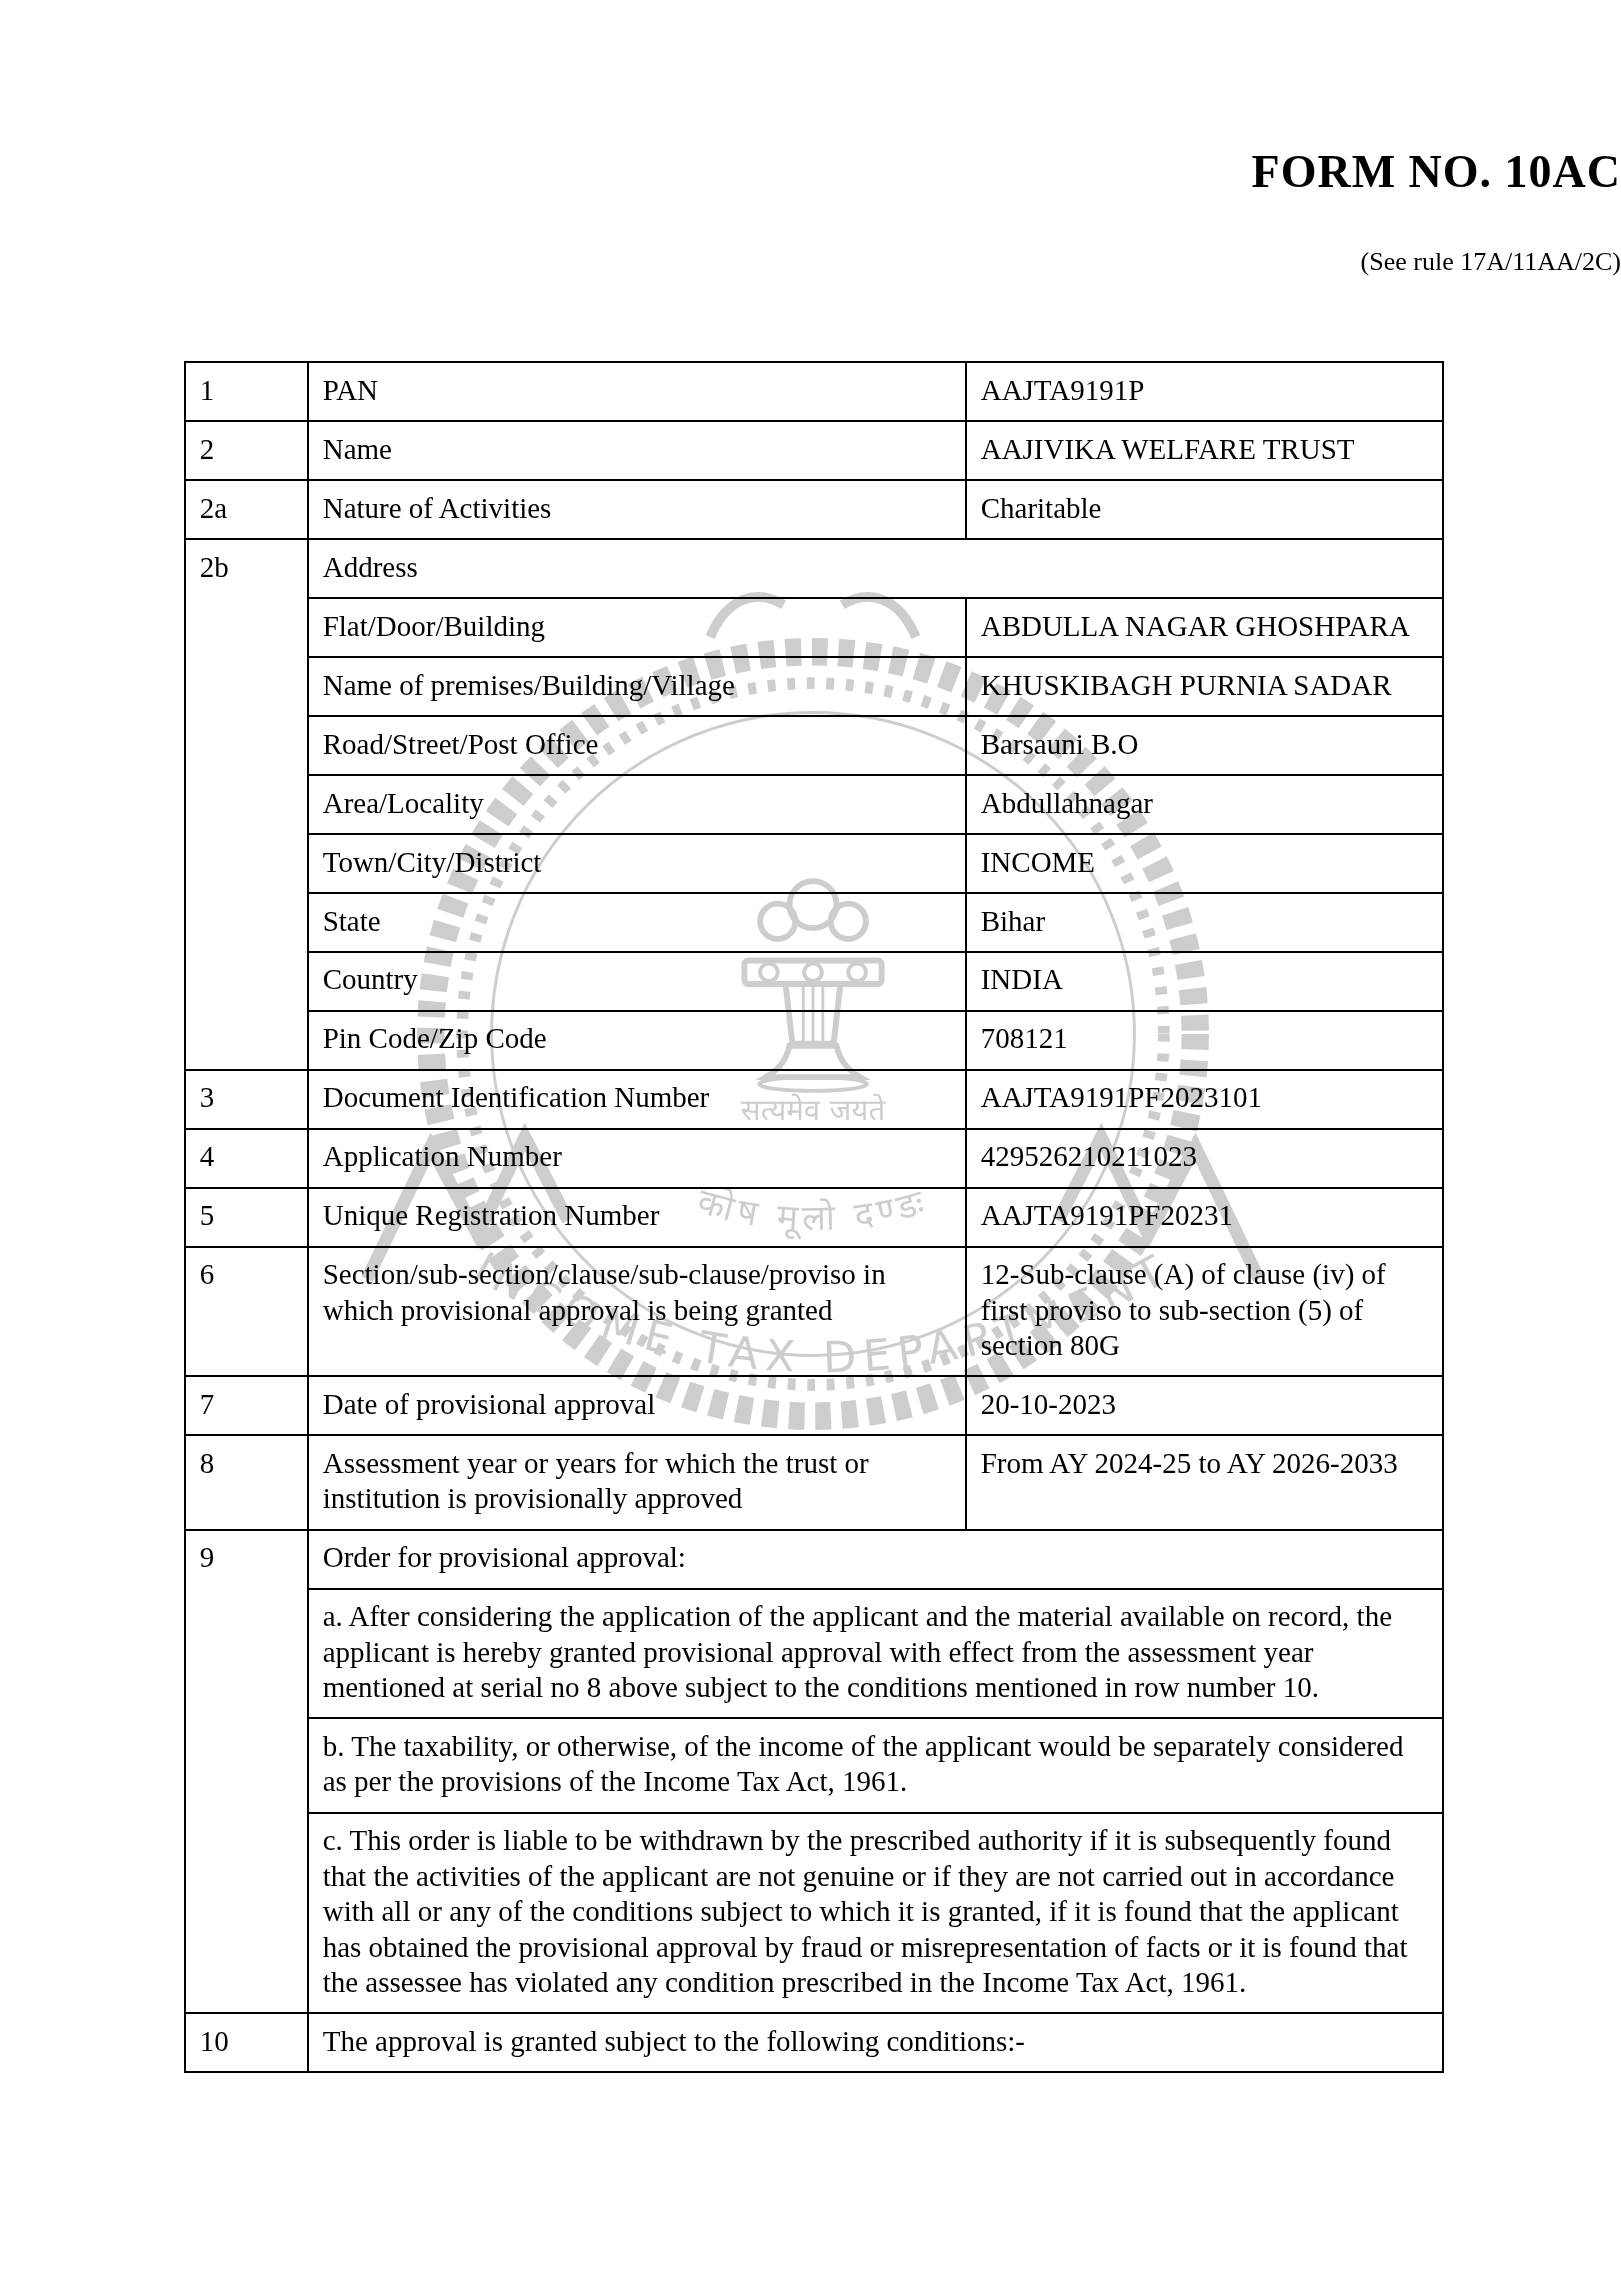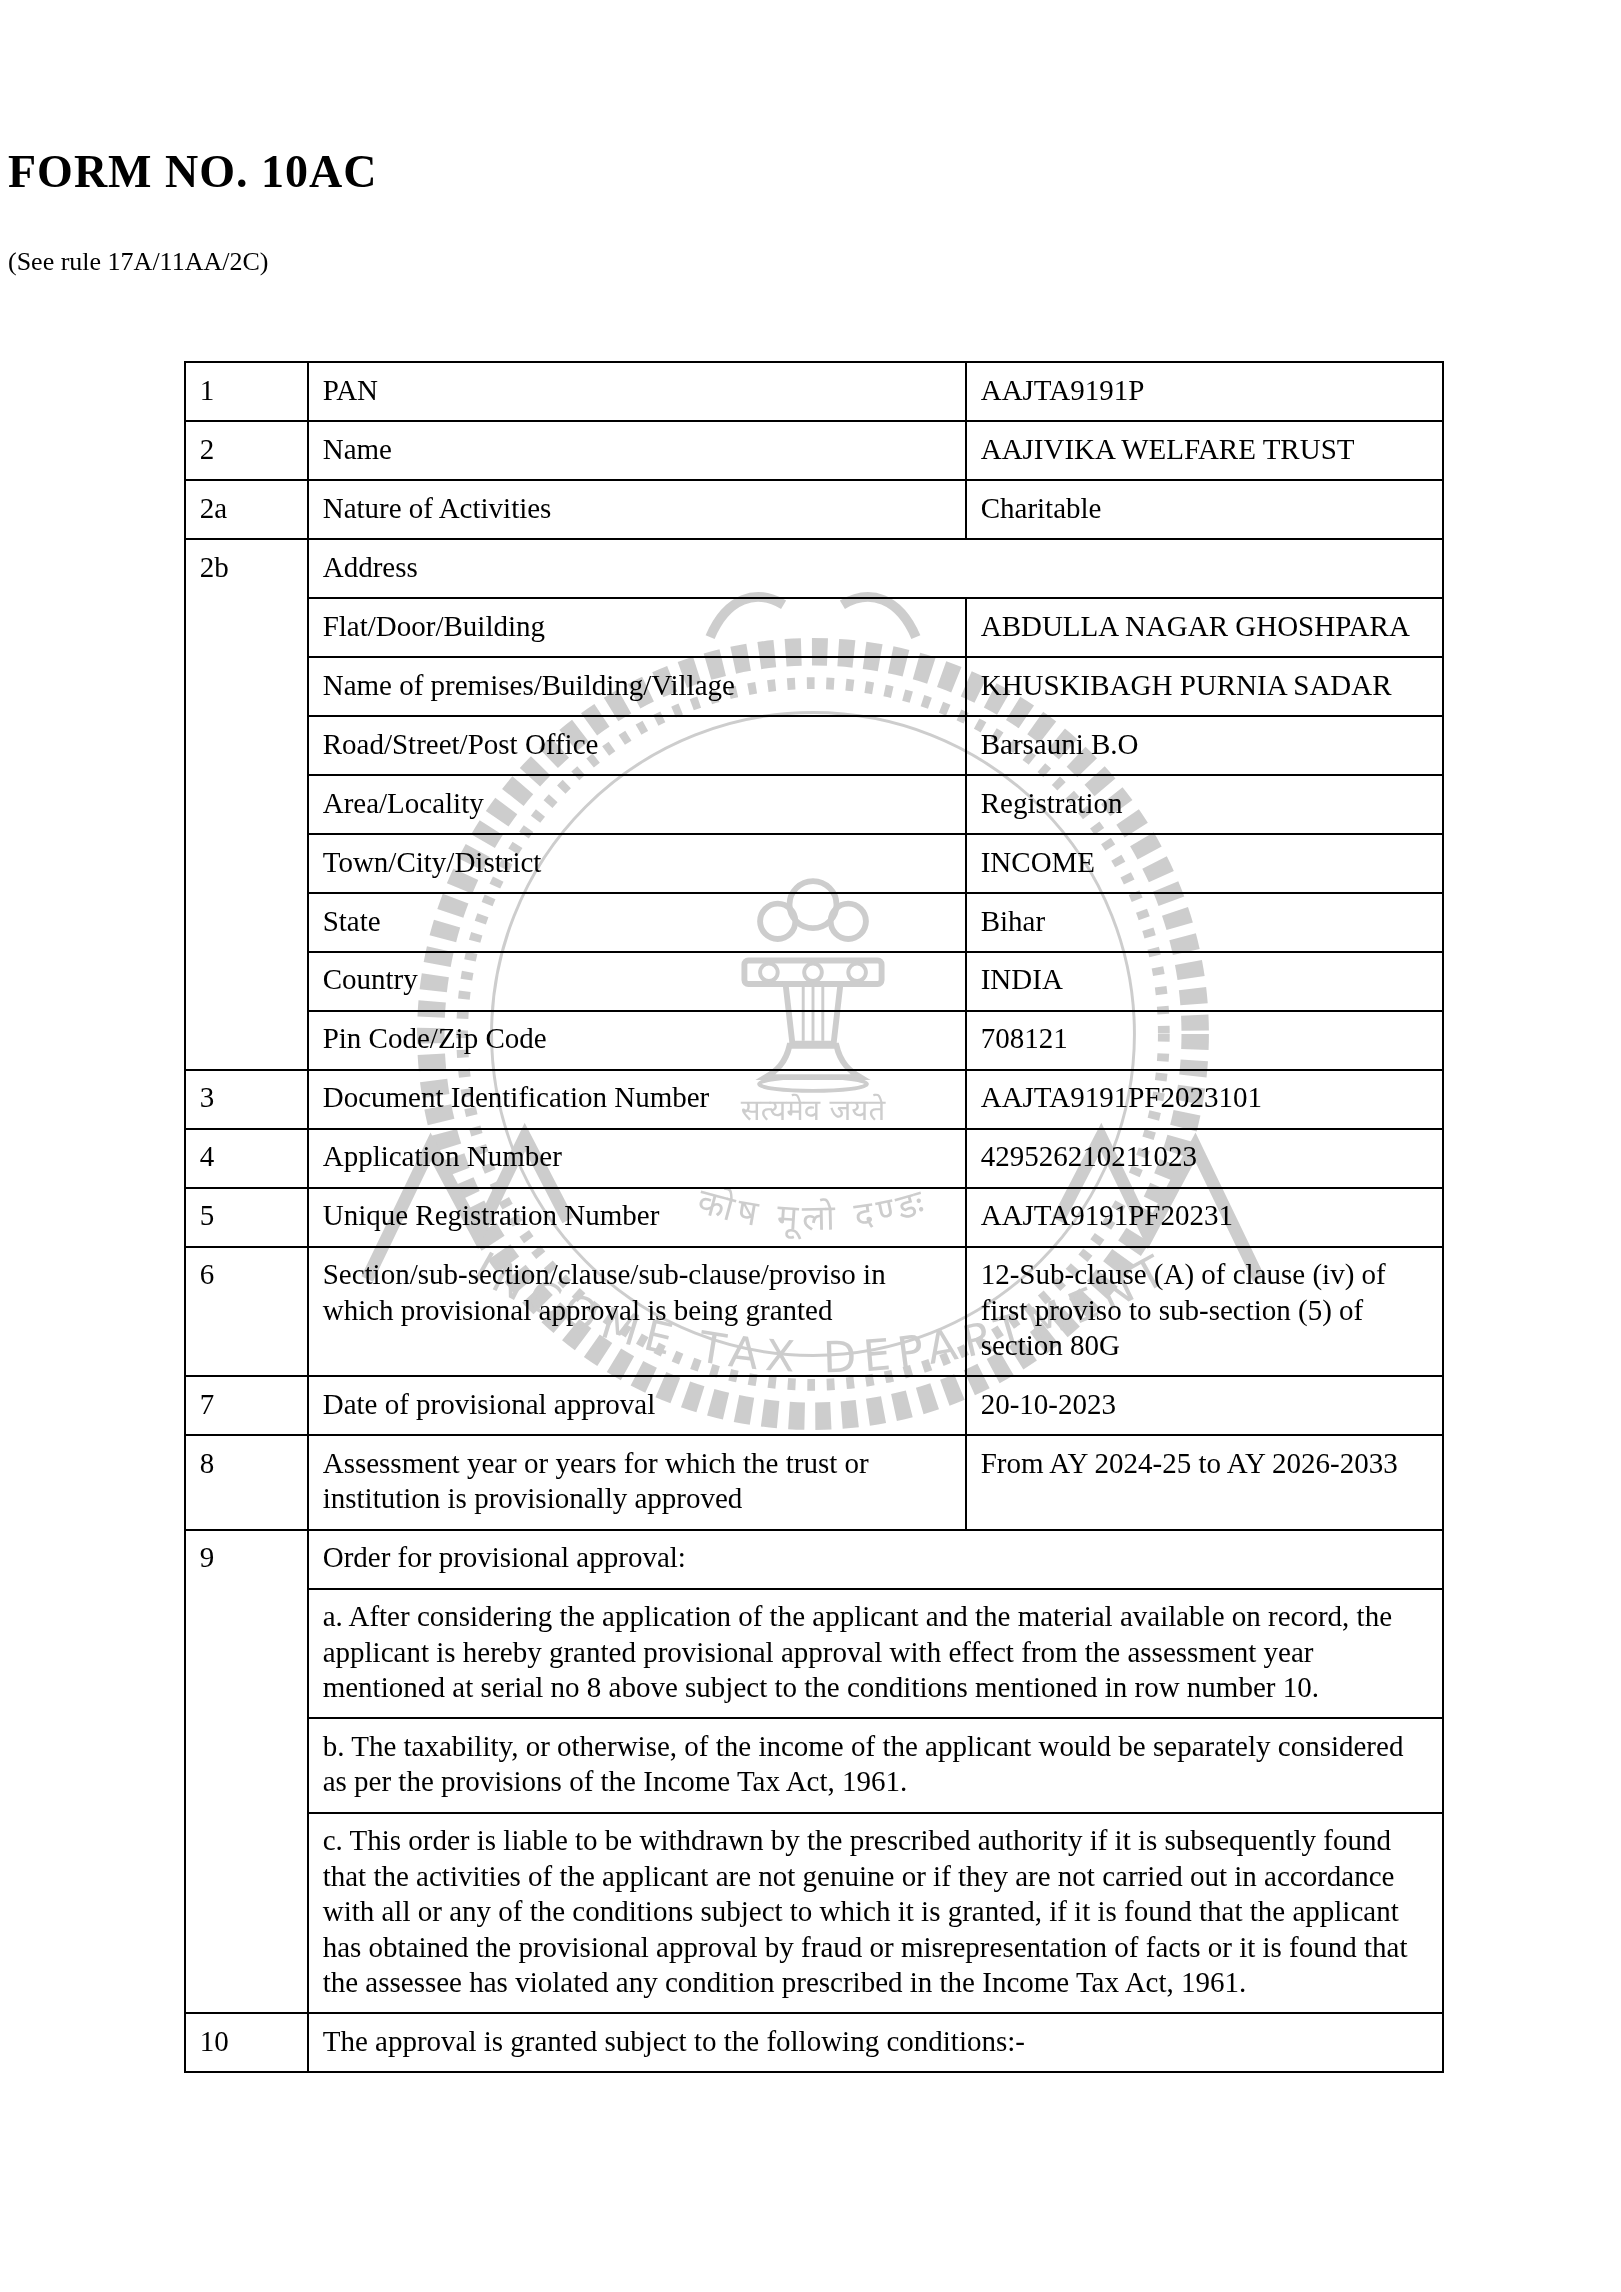--- a/index.html
+++ b/index.html
@@ -6,21 +6,21 @@
   .page {
     position: relative;
     width: 1621px;
     height: 2293px;
     background: #ffffff;
     font-family: "Liberation Serif", "DejaVu Serif", serif;
     color: #000000;
     overflow: hidden;
   }
   
-  .hdr { position: absolute; left: 8px; right: 0; text-align: left; margin: 0; }
+  .hdr { position: absolute; left: 0; right: 0; text-align: right; margin: 0; }
   .hdr-title { top: 145px; font-size: 46px; font-weight: bold; letter-spacing: 1px; }
   .hdr-rule  { top: 247px; font-size: 26px; font-weight: normal; }
   .hdr-order { top: 292px; font-size: 30px; font-weight: normal; }
   
   .watermark {
     position: absolute;
     left: 274px; top: 544px;
     width: 1078px; height: 931px;
     opacity: 0.5;
     pointer-events: none;
@@ -136,21 +136,21 @@
       <tr>
         <td>Name of premises/Building/Village</td>
         <td>KHUSKIBAGH PURNIA SADAR</td>
       </tr>
       <tr>
         <td>Road/Street/Post Office</td>
         <td>Barsauni B.O</td>
       </tr>
       <tr>
         <td>Area/Locality</td>
-        <td>Registration</td>
+        <td>Abdullahnagar</td>
       </tr>
       <tr>
         <td>Town/City/District</td>
         <td>INCOME</td>
       </tr>
       <tr>
         <td>State</td>
         <td>Bihar</td>
       </tr>
       <tr>

